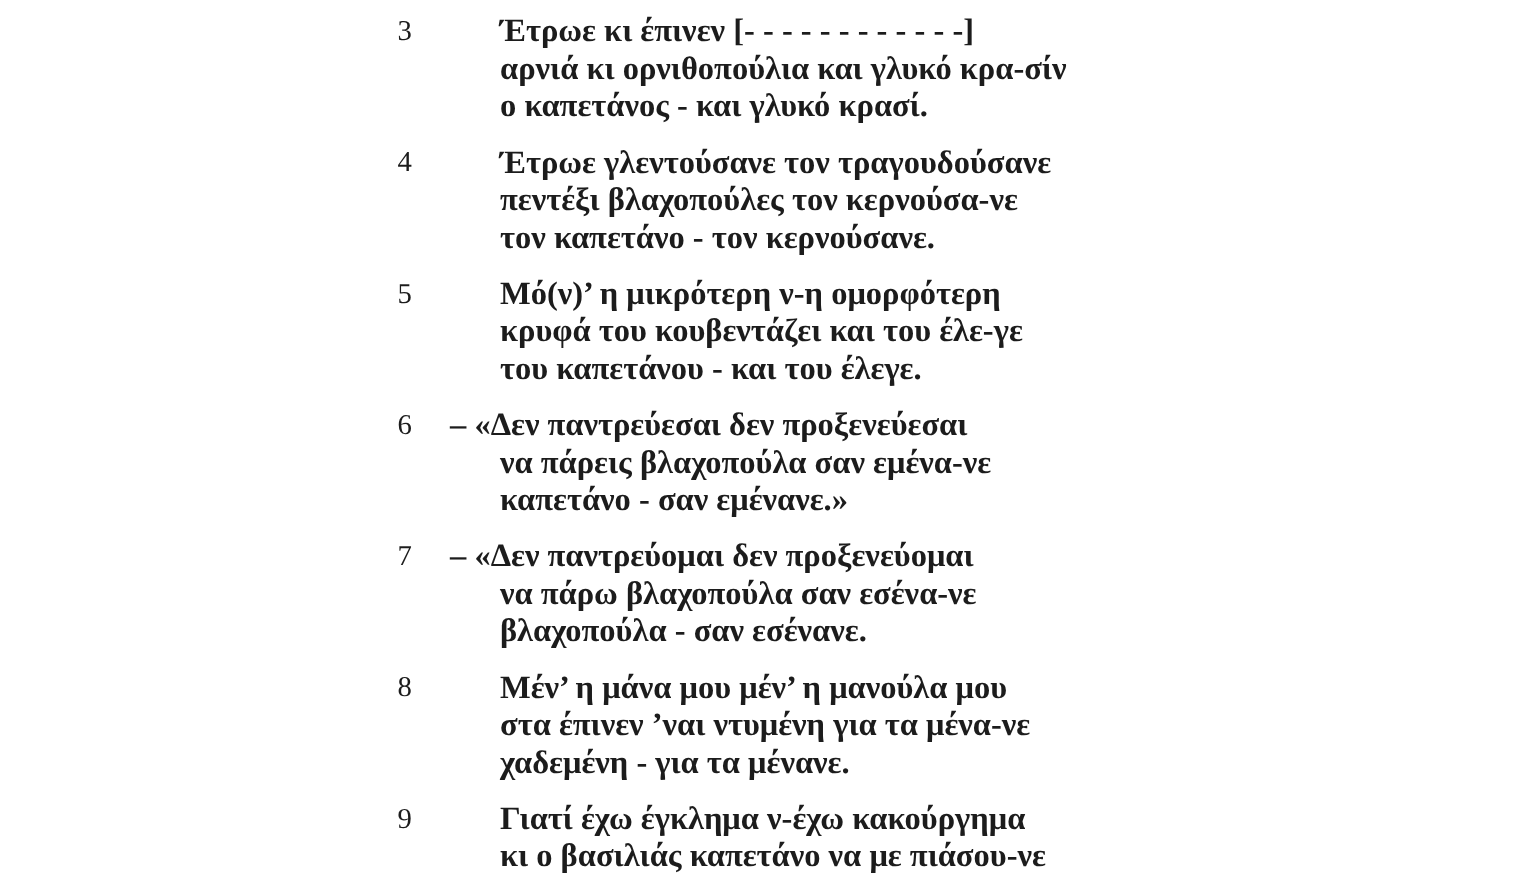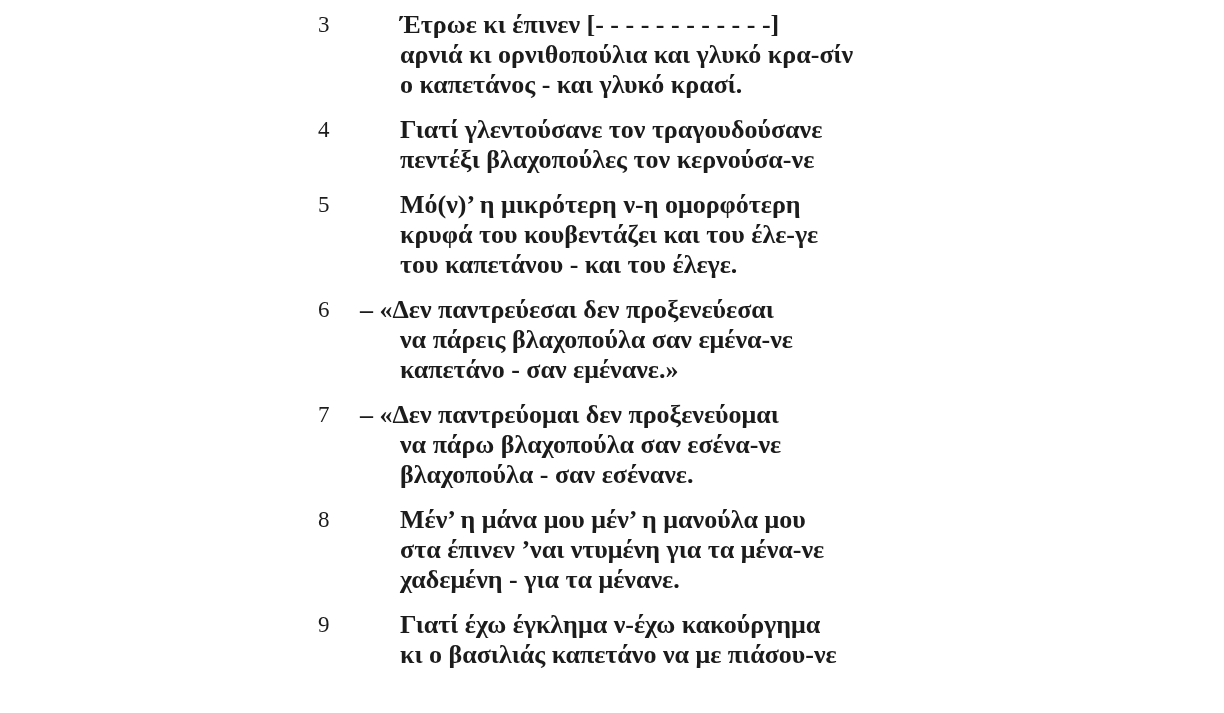--- a/index.html
+++ b/index.html
@@ -56,22 +56,23 @@
     <div class="stanza-lines">
       <div class="verse-line">Έτρωε κι έπινεν [- - - - - - - - - - - -]</div>
       <div class="verse-line">αρνιά κι ορνιθοπούλια και γλυκό κρα-σίν</div>
       <div class="verse-line">ο καπετάνος - και γλυκό κρασί.</div>
     </div>
   </section>
 
   <section class="stanza">
     <div class="stanza-number">4</div>
     <div class="stanza-lines">
-      <div class="verse-line">Γιατί γλεντούσανε τον τραγουδούσανε</div>
+      <div class="verse-line">Έτρωε γλεντούσανε τον τραγουδούσανε</div>
       <div class="verse-line">πεντέξι βλαχοπούλες τον κερνούσα-νε</div>
+      <div class="verse-line">τον καπετάνο - τον κερνούσανε.</div>
     </div>
   </section>
 
   <section class="stanza">
     <div class="stanza-number">5</div>
     <div class="stanza-lines">
       <div class="verse-line">Μό(ν)’ η μικρότερη ν-η ομορφότερη</div>
       <div class="verse-line">κρυφά του κουβεντάζει και του έλε-γε</div>
       <div class="verse-line">του καπετάνου - και του έλεγε.</div>
     </div>

